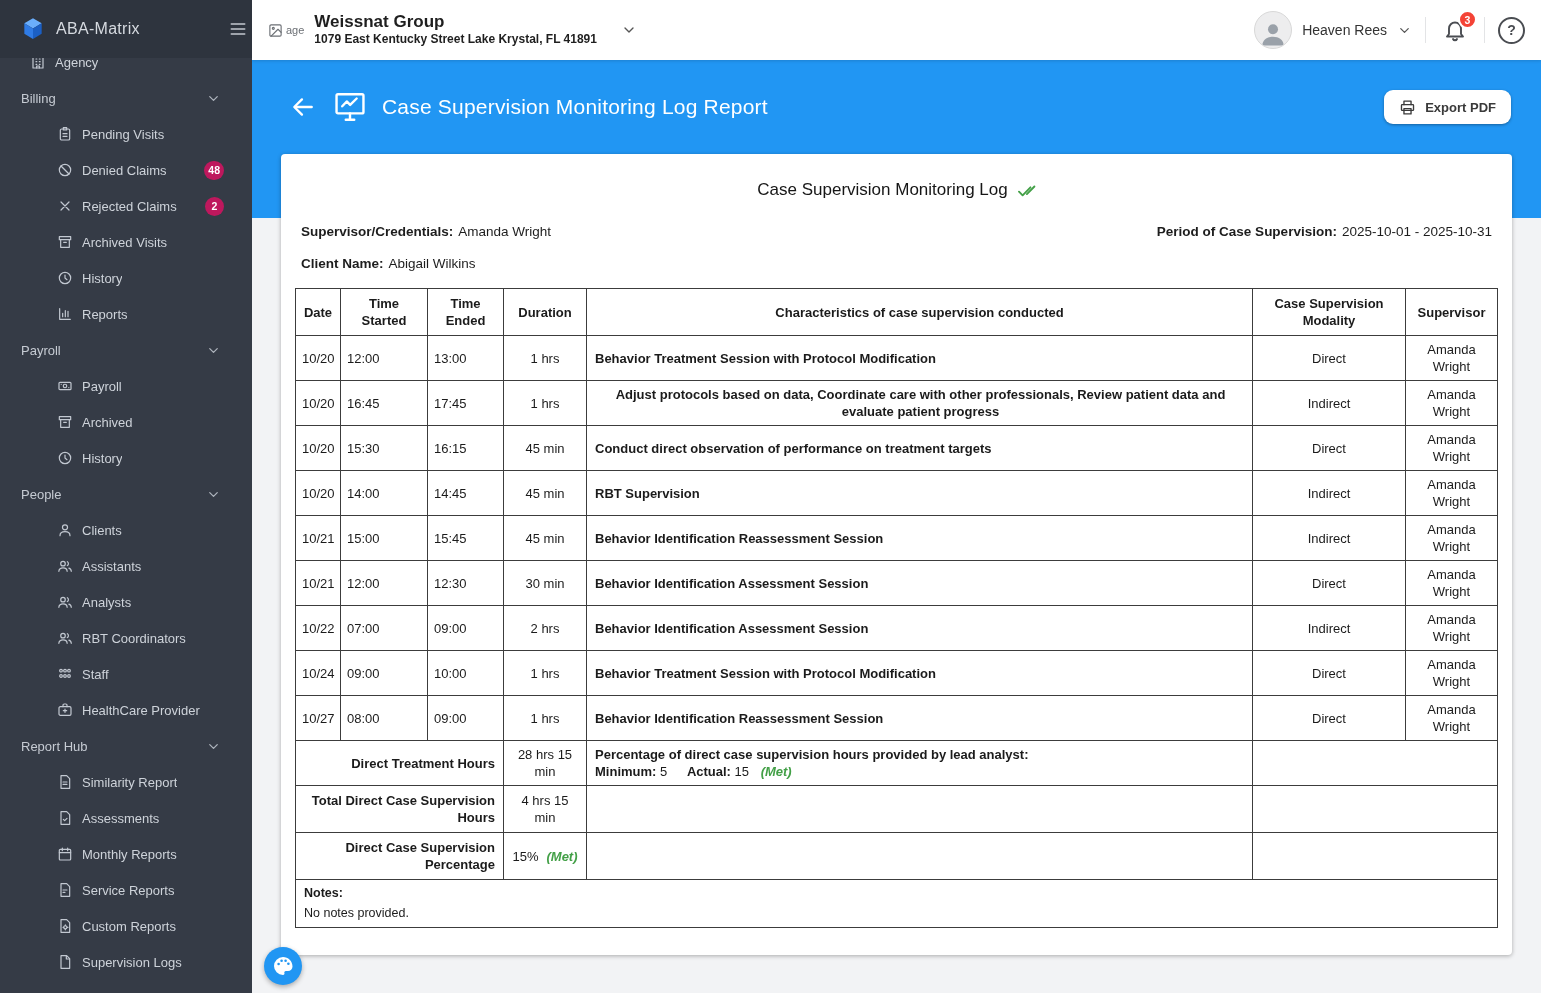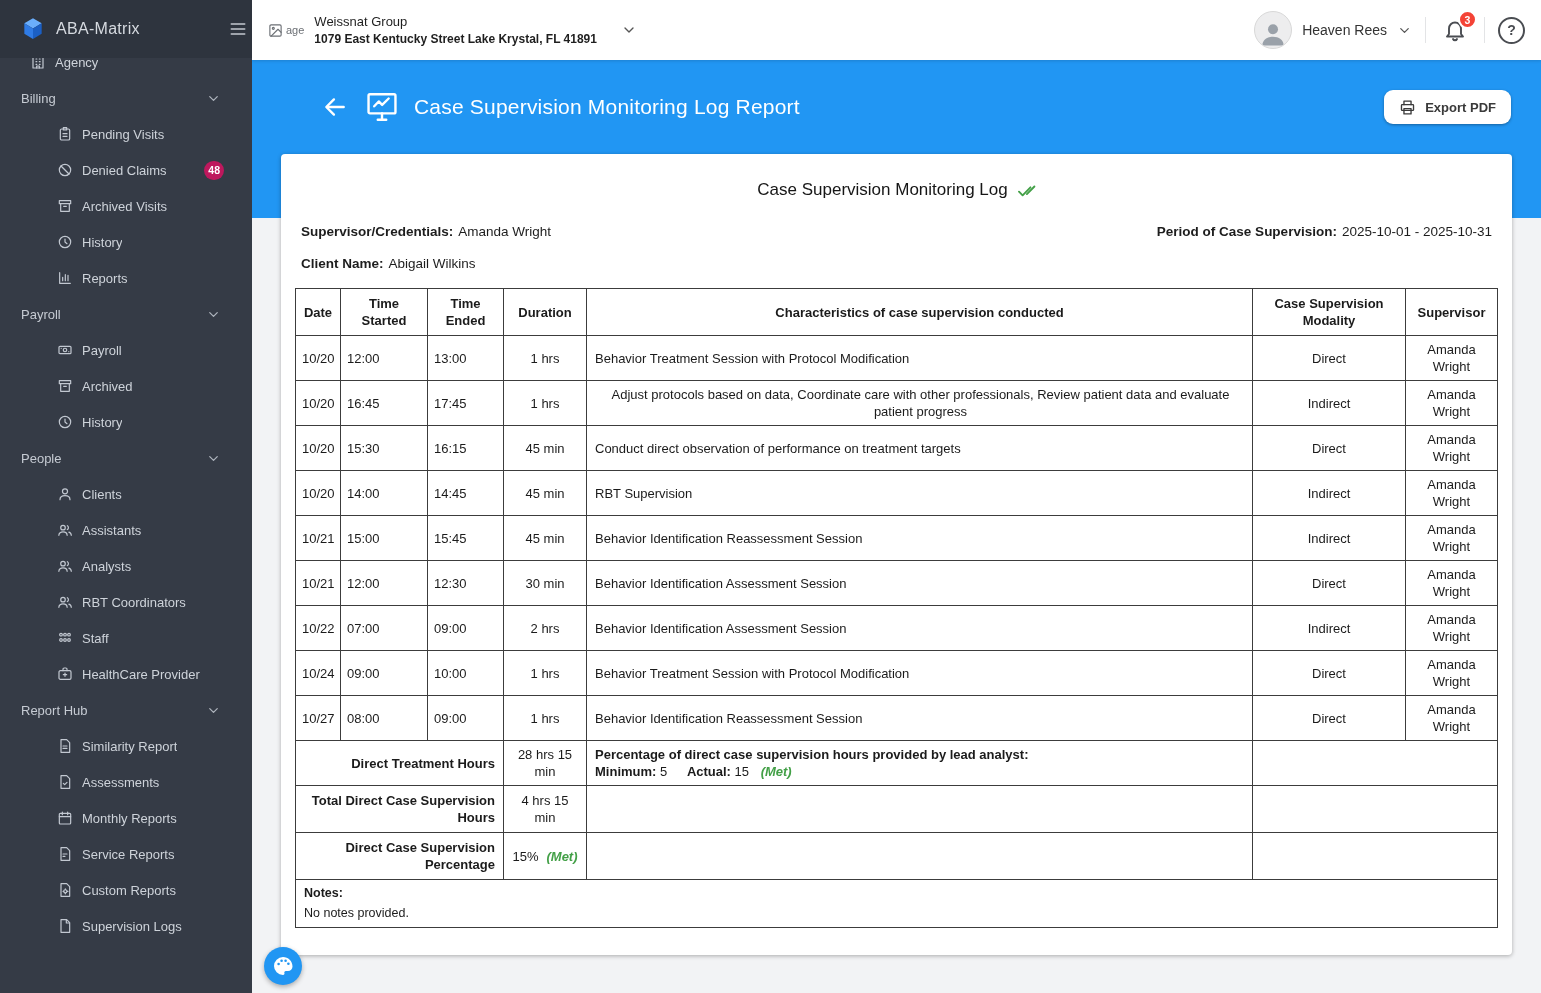--- a/index.html
+++ b/index.html
@@ -33,40 +33,40 @@
 
   
   .main { flex:1; display:flex; flex-direction:column; position:relative; overflow:hidden; }
 
   
   .topbar { height:60px; flex:none; background:#fff; display:flex; align-items:center;
             justify-content:space-between; padding:0 16px; box-shadow:0 1px 3px rgba(0,0,0,.15);
             position:relative; z-index:4; }
   .org { display:flex; align-items:center; gap:10px; cursor:pointer; }
   .broken { display:flex; align-items:center; gap:3px; color:#6b6f74; font-size:11px; flex:none; }
-  .org-name { font-size:13px; font-weight:400; color:#1f1f1f; line-height:15px; }
+  .org-name { font-size:17px; font-weight:700; color:#1f1f1f; line-height:15px; }
   .org-address { font-size:12px; font-weight:700; color:#1f1f1f; margin-top:3px; }
   .org-chev { color:#555; margin-left:14px; display:flex; }
   .topbar-right { display:flex; align-items:center; gap:13px; }
   .user { display:flex; align-items:center; gap:10px; cursor:pointer; }
   .avatar { width:38px; height:38px; border-radius:50%; background:#ededee; border:1px solid #d8d8d8;
             display:flex; align-items:end; justify-content:center; color:#9aa1a9; overflow:hidden; }
   .user-name { font-size:14px; color:#333; }
   .u-chev { color:#555; display:flex; }
   .vdiv { width:1px; height:26px; background:#e3e4e6; }
   .bell { position:relative; background:none; border:none; color:#4a4d52; cursor:pointer; padding:4px; display:flex; }
   .bell-badge { position:absolute; top:-4px; right:-6px; background:var(--danger-red,#f44336); color:#fff;
                 font-size:10.5px; font-weight:700; min-width:19px; height:19px; border-radius:50%;
                 display:flex; align-items:center; justify-content:center; border:2px solid #fff; }
   .help { width:27px; height:27px; border-radius:50%; border:2.5px solid #4a4d52; color:#4a4d52;
           font-weight:700; font-size:14px; background:none; cursor:pointer; display:flex;
           align-items:center; justify-content:center; padding:0; }
 
   
-  .blue-band { height:158px; flex:none; background:var(--accent-blue,#2196f3); position:relative; z-index:1;padding-left:32px; }
+  .blue-band { height:158px; flex:none; background:var(--accent-blue,#2196f3); position:relative; z-index:1; }
   .band-row { height:94px; display:flex; align-items:center; gap:15px; padding:0 30px 0 36px; color:#fff; }
   .back { background:none; border:none; color:#fff; cursor:pointer; padding:2px; display:flex; }
   .report-icon { display:flex; }
   .page-title { font-size:21px; font-weight:500; letter-spacing:.2px; margin:0; }
   .export { margin-left:auto; display:flex; align-items:center; gap:9px; height:34px; padding:0 15px;
             background:#fff; border:none; border-radius:9px; font-size:13px; font-weight:700;
             color:#3a3a3a; cursor:pointer; box-shadow:0 1px 3px rgba(0,0,0,.35);
             font-family:"Liberation Sans","DejaVu Sans",sans-serif; }
 
   
@@ -81,21 +81,21 @@
   .meta b { font-weight:700; }
   .meta .v { margin-left:5px; }
 
   table { width:100%; border-collapse:collapse; table-layout:fixed; margin-top:8px;
           font-size:13px; color:#1b1b1b; }
   th, td { border:1px solid #3c3c3c; padding:5px 6px; vertical-align:middle; line-height:17px; }
   th { font-weight:700; text-align:center; padding:6px 4px; }
   td.c-date { text-align:center; }
   td.c-time { text-align:left; }
   td.c-dur  { text-align:center; }
-  td.c-char { text-align:left; padding-left:8px; }
+  td.c-char { text-align:left; padding-left:8px;font-weight:bold; }
   td.c-char.center { text-align:center; }
   td.c-mod  { text-align:center; }
   td.c-sup  { text-align:center; }
 
   td.lbl { font-weight:700; text-align:right; padding:6px 8px; }
   td.val { text-align:center; }
   td.lead { padding:5px 8px; }
   .lead b { font-weight:700; }
   .lead .sp { margin-left:16px; }
   .met { color:var(--success-green,#43a047); font-weight:700; font-style:italic; margin-left:8px; }
@@ -158,20 +158,29 @@
         </div>
         <div class="nav-item">
           <span class="n-icon">
             <svg viewBox="0 0 24 24" width="16" height="16" fill="none" stroke="currentColor" stroke-width="1.8" stroke-linecap="round" stroke-linejoin="round">
               <circle cx="12" cy="12" r="8.5"></circle>
               <path d="M6 6l12 12"></path>
             </svg>
           </span>
           <span class="n-label">Denied Claims</span>
           <span class="n-badge">48</span>
+        </div>
+        <div class="nav-item">
+          <span class="n-icon">
+            <svg viewBox="0 0 24 24" width="16" height="16" fill="none" stroke="currentColor" stroke-width="1.8" stroke-linecap="round" stroke-linejoin="round">
+              <path d="M6 6l12 12M18 6L6 18"></path>
+            </svg>
+          </span>
+          <span class="n-label">Rejected Claims</span>
+          <span class="n-badge">2</span>
         </div>
         <div class="nav-item">
           <span class="n-icon">
             <svg viewBox="0 0 24 24" width="16" height="16" fill="none" stroke="currentColor" stroke-width="1.8" stroke-linecap="round" stroke-linejoin="round">
               <rect x="3.5" y="4" width="17" height="4.5"></rect>
               <path d="M5.5 8.5V20h13V8.5M10 12.5h4"></path>
             </svg>
           </span>
           <span class="n-label">Archived Visits</span>
         </div>

